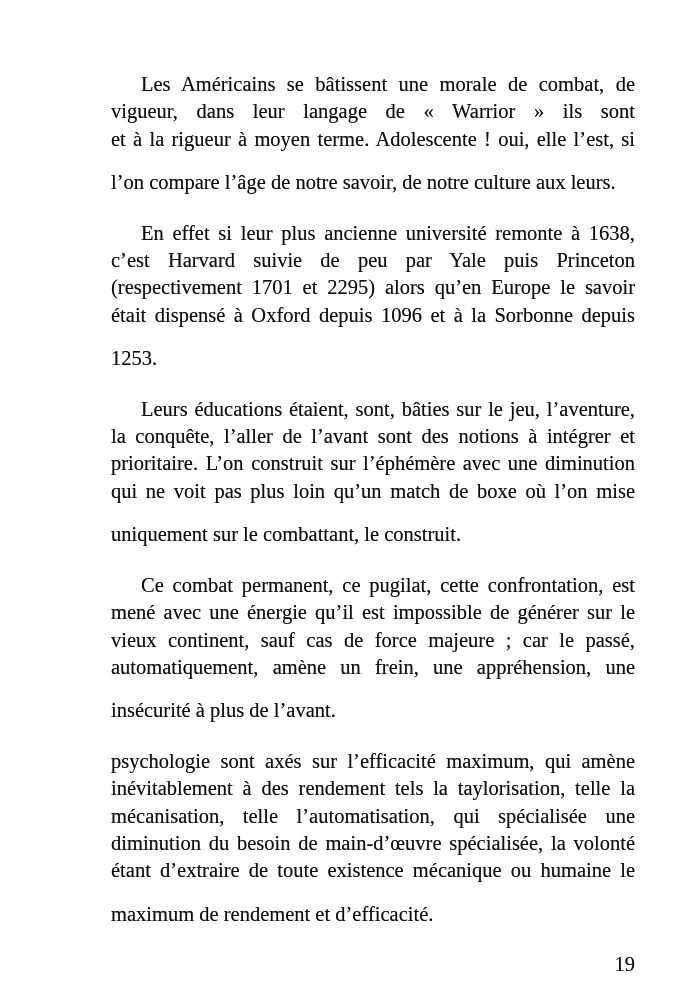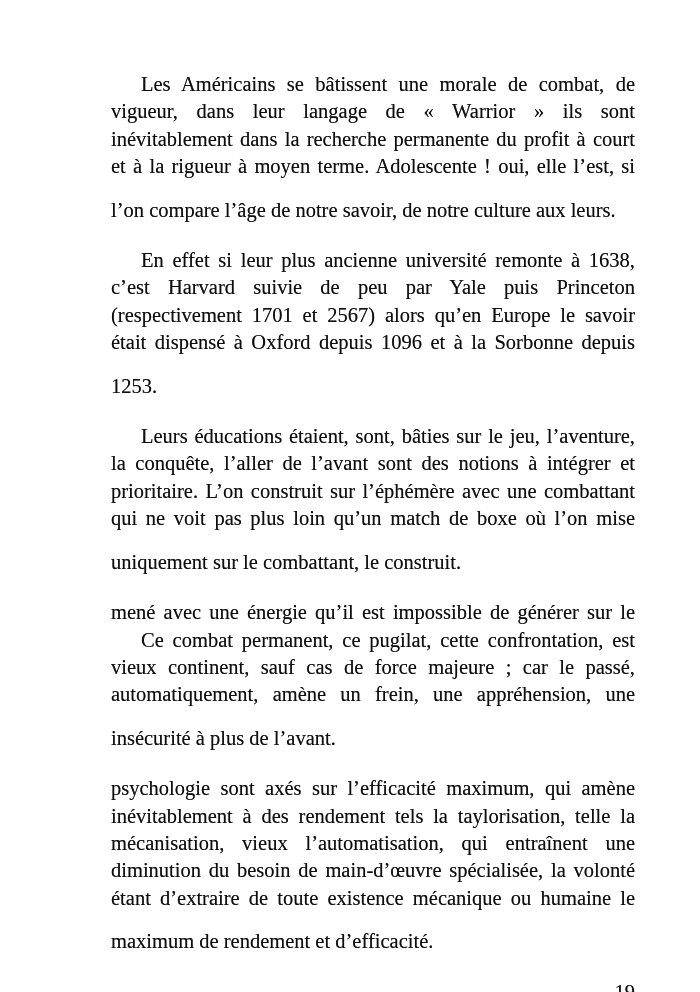--- a/index.html
+++ b/index.html
@@ -52,48 +52,47 @@
 </style>
 </head>
 <body>
 
 <div class="page">
   <div class="text-column">
 
     <div class="paragraph">
         <div class="line first">Les Américains se bâtissent une morale de combat, de</div>
         <div class="line">vigueur, dans leur langage de « Warrior » ils sont</div>
-        <div class="line">inévitablement dans la recherche permanente du profit à court</div>
         <div class="line">et à la rigueur à moyen terme. Adolescente ! oui, elle l’est, si</div>
         <div class="line last">l’on compare l’âge de notre savoir, de notre culture aux leurs.</div>
       </div>
       <div class="paragraph">
         <div class="line first">En effet si leur plus ancienne université remonte à 1638,</div>
         <div class="line">c’est Harvard suivie de peu par Yale puis Princeton</div>
-        <div class="line">(respectivement 1701 et 2567) alors qu’en Europe le savoir</div>
+        <div class="line">(respectivement 1701 et 2295) alors qu’en Europe le savoir</div>
         <div class="line">était dispensé à Oxford depuis 1096 et à la Sorbonne depuis</div>
         <div class="line last">1253.</div>
       </div>
       <div class="paragraph">
         <div class="line first">Leurs éducations étaient, sont, bâties sur le jeu, l’aventure,</div>
         <div class="line">la conquête, l’aller de l’avant sont des notions à intégrer et</div>
-        <div class="line">prioritaire. L’on construit sur l’éphémère avec une combattant</div>
+        <div class="line">prioritaire. L’on construit sur l’éphémère avec une diminution</div>
         <div class="line">qui ne voit pas plus loin qu’un match de boxe où l’on mise</div>
         <div class="line last">uniquement sur le combattant, le construit.</div>
       </div>
       <div class="paragraph">
+        <div class="line first">Ce combat permanent, ce pugilat, cette confrontation, est</div>
         <div class="line">mené avec une énergie qu’il est impossible de générer sur le</div>
-        <div class="line first">Ce combat permanent, ce pugilat, cette confrontation, est</div>
         <div class="line">vieux continent, sauf cas de force majeure ; car le passé,</div>
         <div class="line">automatiquement, amène un frein, une appréhension, une</div>
         <div class="line last">insécurité à plus de l’avant.</div>
       </div>
       <div class="paragraph">
         <div class="line">psychologie sont axés sur l’efficacité maximum, qui amène</div>
         <div class="line">inévitablement à des rendement tels la taylorisation, telle la</div>
-        <div class="line">mécanisation, vieux l’automatisation, qui entraînent une</div>
+        <div class="line">mécanisation, telle l’automatisation, qui spécialisée une</div>
         <div class="line">diminution du besoin de main-d’œuvre spécialisée, la volonté</div>
         <div class="line">étant d’extraire de toute existence mécanique ou humaine le</div>
         <div class="line last">maximum de rendement et d’efficacité.</div>
       </div>
       <div class="page-number">19</div>
   </div>
 </div>
 
 </body></html>

